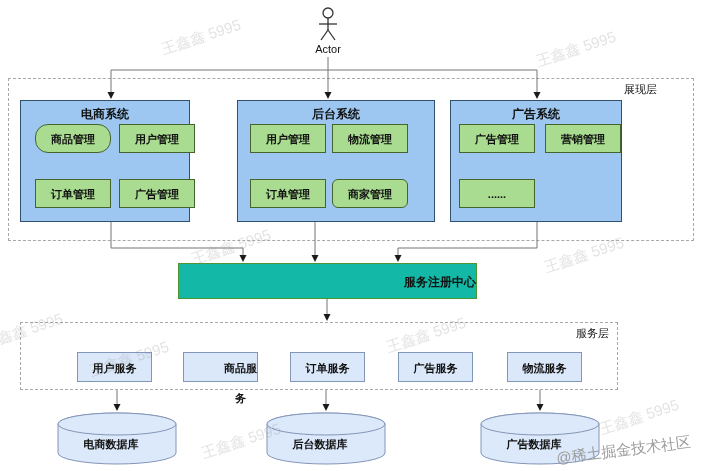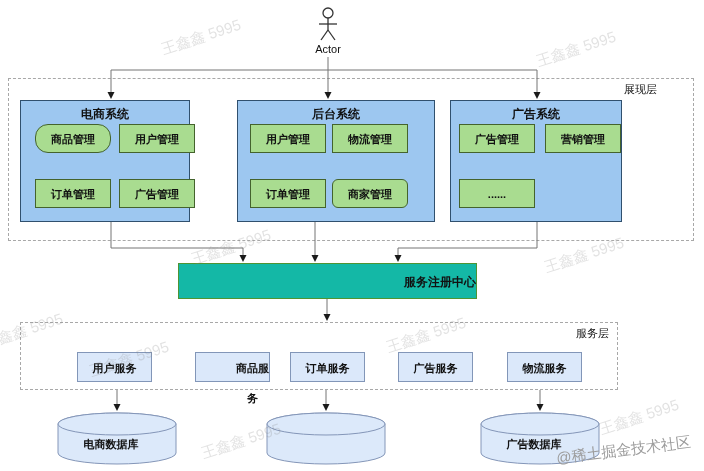--- a/index.html
+++ b/index.html
@@ -75,35 +75,36 @@
     <div class="mod" style="left:8px;top:78px;">......</div>
   </div>
 
   <div class="registry">服务注册中心</div>
 
   <div class="layer layer-svc">
     <span class="layer-label">服务层</span>
   </div>
 
   <div class="svcbox" style="left:77px;">用户服务</div>
-  <div class="svcbox" style="left:195px;padding-left:40px;">商品服务</div>
+  <div class="svcbox" style="left:183px;padding-left:40px;">商品服务</div>
   <div class="svcbox" style="left:290px;">订单服务</div>
   <div class="svcbox" style="left:398px;">广告服务</div>
   <div class="svcbox" style="left:507px;">物流服务</div>
 
   <svg class="cyl" style="left:57px;" viewBox="0 0 120 53">
     <path d="M1,12 A59,11 0 0 1 119,12 L119,41 A59,11 0 0 1 1,41 Z" fill="#DCE9FA" stroke="#8496B8" stroke-width="1"></path>
     <ellipse cx="60" cy="12" rx="59" ry="11" fill="#DCE9FA" stroke="#8496B8" stroke-width="1"></ellipse>
   </svg>
   <div class="cyl-label" style="left:57px;">电商数据库</div>
 
   <svg class="cyl" style="left:266px;" viewBox="0 0 120 53">
     <path d="M1,12 A59,11 0 0 1 119,12 L119,41 A59,11 0 0 1 1,41 Z" fill="#DCE9FA" stroke="#8496B8" stroke-width="1"></path>
     <ellipse cx="60" cy="12" rx="59" ry="11" fill="#DCE9FA" stroke="#8496B8" stroke-width="1"></ellipse>
   </svg>
+  <div class="cyl-label" style="left:266px;">后台数据库</div>
 
   <svg class="cyl" style="left:480px;" viewBox="0 0 120 53">
     <path d="M1,12 A59,11 0 0 1 119,12 L119,41 A59,11 0 0 1 1,41 Z" fill="#DCE9FA" stroke="#8496B8" stroke-width="1"></path>
     <ellipse cx="60" cy="12" rx="59" ry="11" fill="#DCE9FA" stroke="#8496B8" stroke-width="1"></ellipse>
   </svg>
   <div class="cyl-label" style="left:480px;">广告数据库</div>
 
   <svg class="overlay" viewBox="0 0 704 471">
 
     <g stroke="#333" stroke-width="1.3" fill="none">

